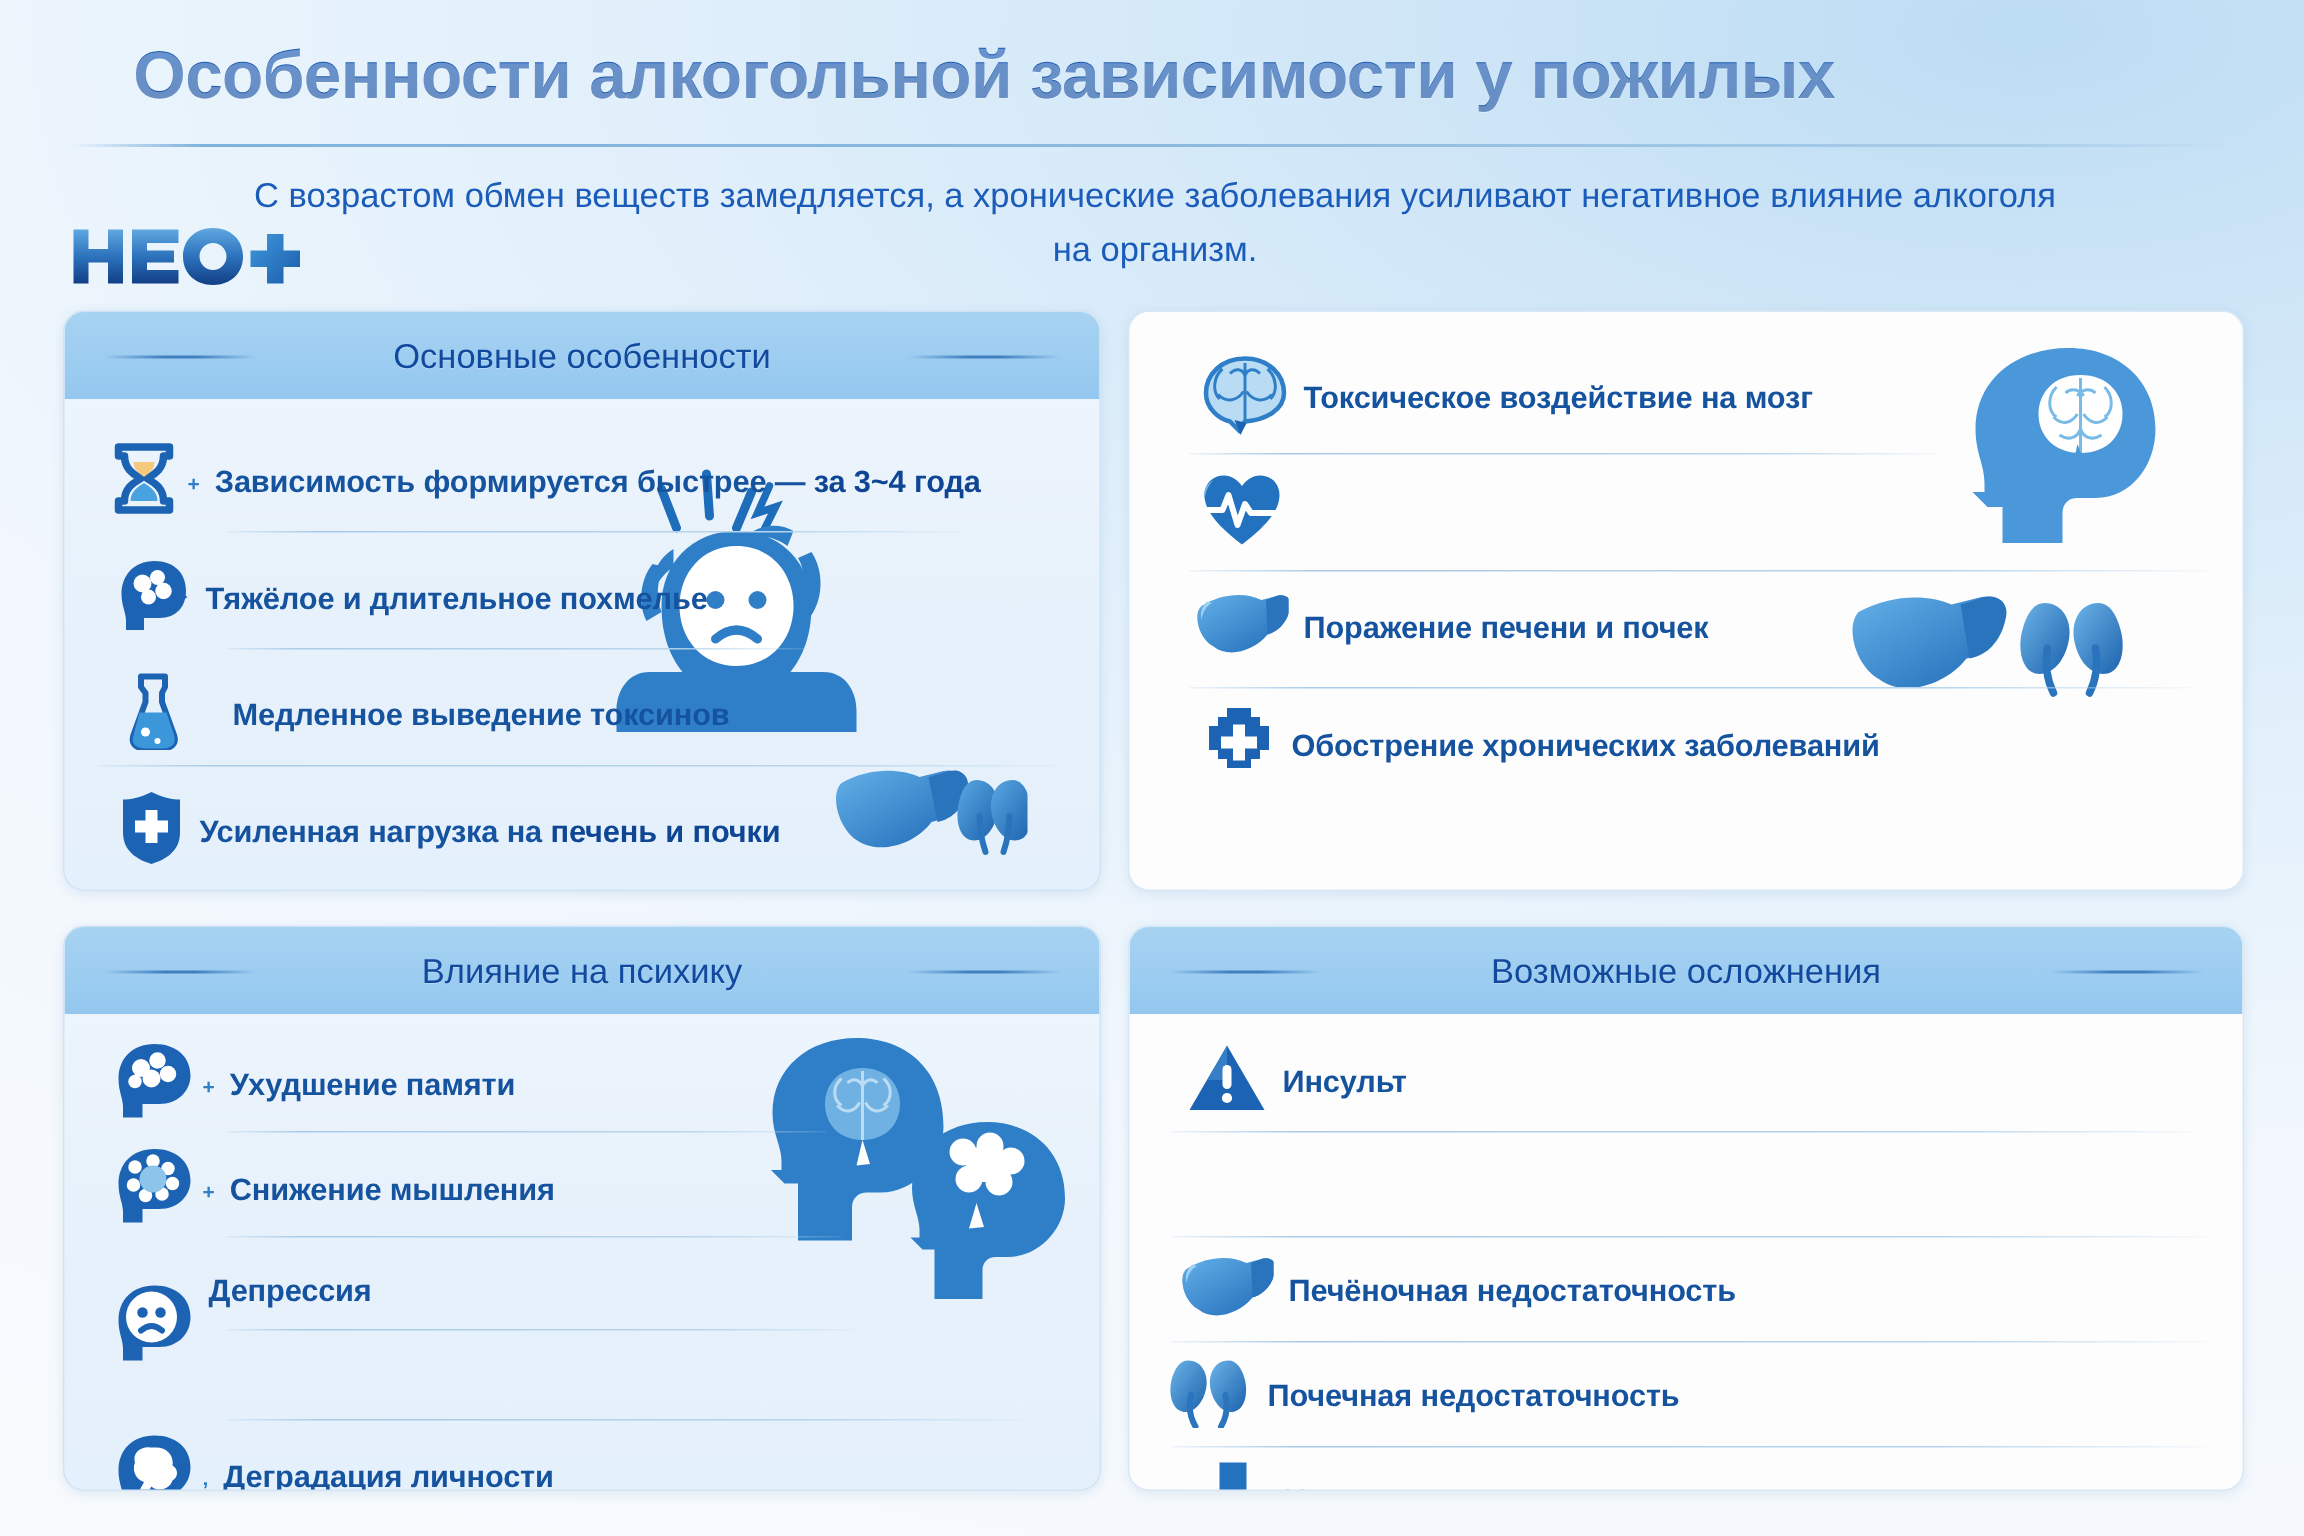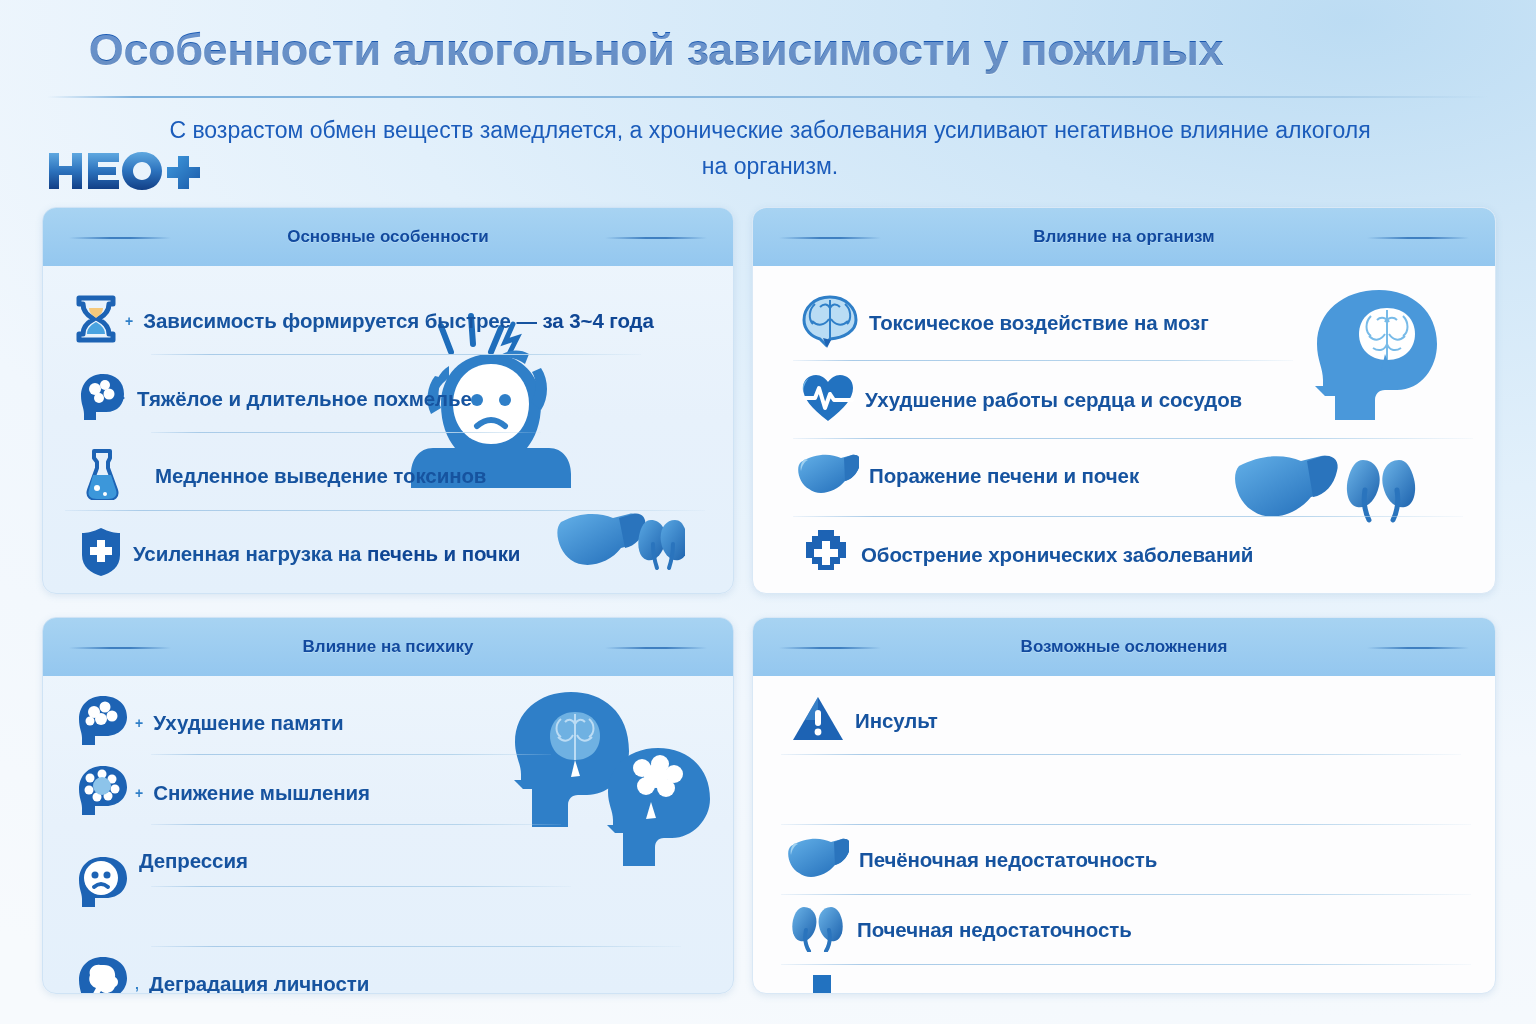--- a/index.html
+++ b/index.html
@@ -43,21 +43,21 @@
   }
   .card.tint{background:linear-gradient(180deg,#eef6fd 0%,#e7f1fb 55%,#e4f0fb 100%);border:1px solid #cfe3f5;}
   .card.plain{background:#fdfdfe;border:1px solid #d9e8f6;}
 
   .card-head{
     height:58px;position:relative;
     background:linear-gradient(180deg,#a7d3f2 0%,#94c7ef 100%);
     display:flex;align-items:center;justify-content:center;
   }
   .card-head .ht{
-    font-size:17px;font-weight:bold;color:#11499e;white-space:nowrap;
+    font-size:23px;font-weight:normal;color:#11499e;white-space:nowrap;
     padding:0 20px;position:relative;z-index:2;
     text-shadow:0 1px 0 rgba(255,255,255,.25);
   }
   .card-head .deco{
     position:absolute;top:50%;height:2px;width:102px;
     background:linear-gradient(90deg,rgba(43,110,180,0) 0%,#3f7fc0 40%,#3f7fc0 60%,rgba(43,110,180,0) 100%);
   }
   .card-head .deco.l{left:26px;}
   .card-head .deco.r{right:26px;}
 
@@ -210,25 +210,20 @@
           <path d="M22 2 C14 6 8 7 3 7 v22 c0 12 9 18 19 21 c10 -3 19 -9 19 -21 V7 c-5 0 -11 -1 -19 -5 z" fill="#1d63b4"></path>
           <path d="M18 14 h8 v7 h7 v8 h-7 v7 h-8 v-7 h-7 v-8 h7 z" fill="#ffffff"></path>
         </svg>
       </span>
       <span class="tx"><span>Усиленная нагрузка на </span><b>печень и почки</b></span>
     </div>
   </div>
 </div>
 
 <div class="card plain" style="left:752px;top:207px;width:742px;height:385px;">
-  <div class="card-head">
-    <span class="deco l"></span>
-    <span class="ht">Влияние на организм</span>
-    <span class="deco r"></span>
-  </div>
   <div class="card-body">
 
     <div class="art" style="left:548px;top:18px;">
       <svg width="150" height="150" viewBox="0 0 150 150">
         <path d="M78 6 C42 6 16 28 16 60 c0 16 6 24 6 36 v6 h-8 l10 10 h10 v24 h40 v-20 c0 -6 4 -10 10 -10 h12 c24 0 40 -22 40 -46 C136 28 112 6 78 6 z" fill="#4a98da"></path>
         <g transform="translate(56,22)">
           <path d="M30 2 C12 2 2 14 2 28 c0 14 10 26 28 26 c18 0 28 -12 28 -26 C58 14 48 2 30 2 z" fill="#ffffff"></path>
           <g stroke="#78bbe8" stroke-width="2" fill="none">
             <path d="M30 4 v50 M14 10 c-6 6 -6 16 0 20 M46 10 c6 6 6 16 0 20"></path>
             <path d="M12 30 c6 6 12 4 16 -2 M48 30 c-6 6 -12 4 -16 -2"></path>
@@ -277,21 +272,20 @@
     <div class="sep" style="left:40px;top:94px;width:500px;"></div>
 
     <div class="row" style="left:48px;top:106px;">
       <span class="ic">
         <svg width="54" height="52" viewBox="0 0 54 52">
           <path d="M27 49 C10 36 2 26 2 16 C2 8 8 3 15 3 c5 0 9 3 12 7 c3 -4 7 -7 12 -7 c7 0 13 5 13 13 c0 10 -8 20 -25 33 z" fill="#2272c0"></path>
           <path d="M8 6 C3 9 1 13 2 19 c1 -6 3 -10 6 -13 z" fill="#6fb4e6"></path>
           <path d="M4 26 h10 l4 -10 l6 20 l5 -14 l4 6 h18" stroke="#ffffff" stroke-width="4" fill="none" stroke-linejoin="round" stroke-linecap="round"></path>
         </svg>
       </span>
-      <span class="tx">Ухудшение работы сердца и сосудов</span>
     </div>
     <div class="sep" style="left:40px;top:172px;width:680px;"></div>
 
     <div class="row" style="left:44px;top:184px;">
       <span class="ic">
         <svg width="62" height="48" viewBox="0 0 62 48">
           <defs>
             <linearGradient id="liv3" x1="0" y1="0" x2="1" y2="1">
               <stop offset="0" stop-color="#63b0e8"></stop>
                 <stop offset="1" stop-color="#1e69b6"></stop>
@@ -459,21 +453,21 @@
           </defs>
           <path d="M4 12 c14 -9 30 -9 40 -4 l11 -3 c6 -1 10 3 8 9 c-2 9 -8 15 -15 17 c-9 11 -26 16 -36 8 C2 34 -2 17 4 12 z" fill="url(#liv4)"></path>
           <path d="M47 8 l8 -3 c6 -1 10 3 8 9 c-2 9 -8 15 -15 17 z" fill="#2a74bd"></path>
           <path d="M8 9 c-4 3 -5 8 -4 12 c1 -5 3 -9 7 -11 z" fill="#9fd1f0"></path>
         </svg>
       </span>
       <span class="tx">Печёночная недостаточность</span>
     </div>
     <div class="sep" style="left:28px;top:218px;width:690px;"></div>
 
-    <div class="row" style="left:36px;top:228px;justify-content:space-between;">
+    <div class="row" style="left:24px;top:228px;justify-content:space-between;">
       <span class="ic">
         <svg width="58" height="48" viewBox="0 0 58 48">
           <defs>
             <linearGradient id="kid4" x1="0" y1="0" x2="1" y2="1">
               <stop offset="0" stop-color="#6cb4e8"></stop>
                 <stop offset="1" stop-color="#1d62ad"></stop>
             </linearGradient>
           </defs>
           <path d="M15 3 c9 0 14 9 12 19 c-2 10 -9 17 -16 15 c-7 -2 -9 -12 -7 -21 C6 8 10 3 15 3 z" fill="url(#kid4)"></path>
           <path d="M42 3 c-9 0 -14 9 -12 19 c2 10 9 17 16 15 c7 -2 9 -12 7 -21 C51 8 47 3 42 3 z" fill="url(#kid4)"></path>

